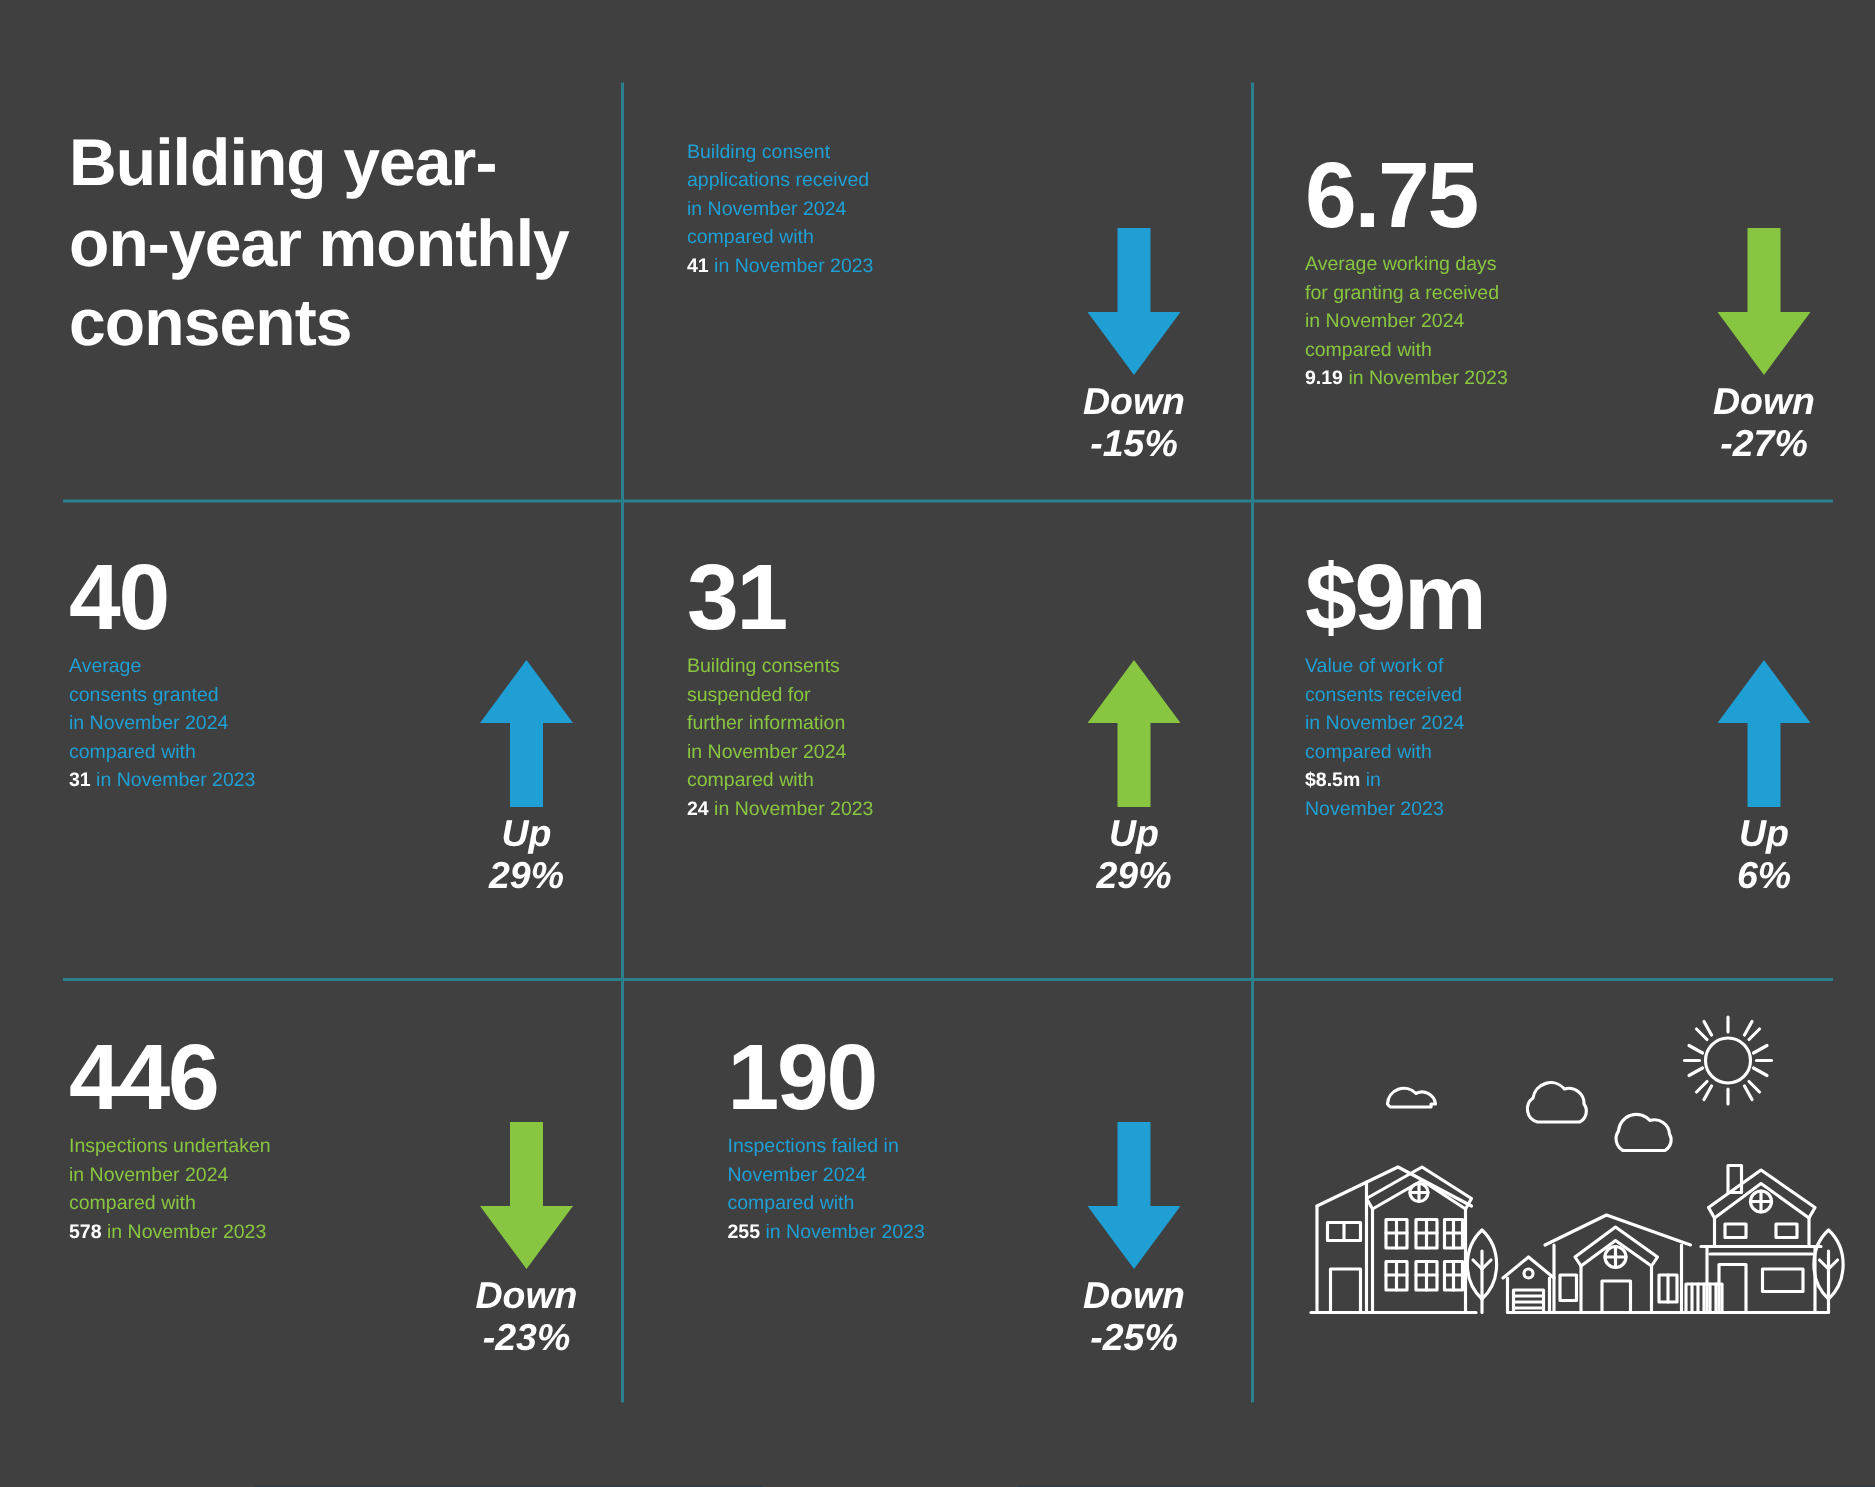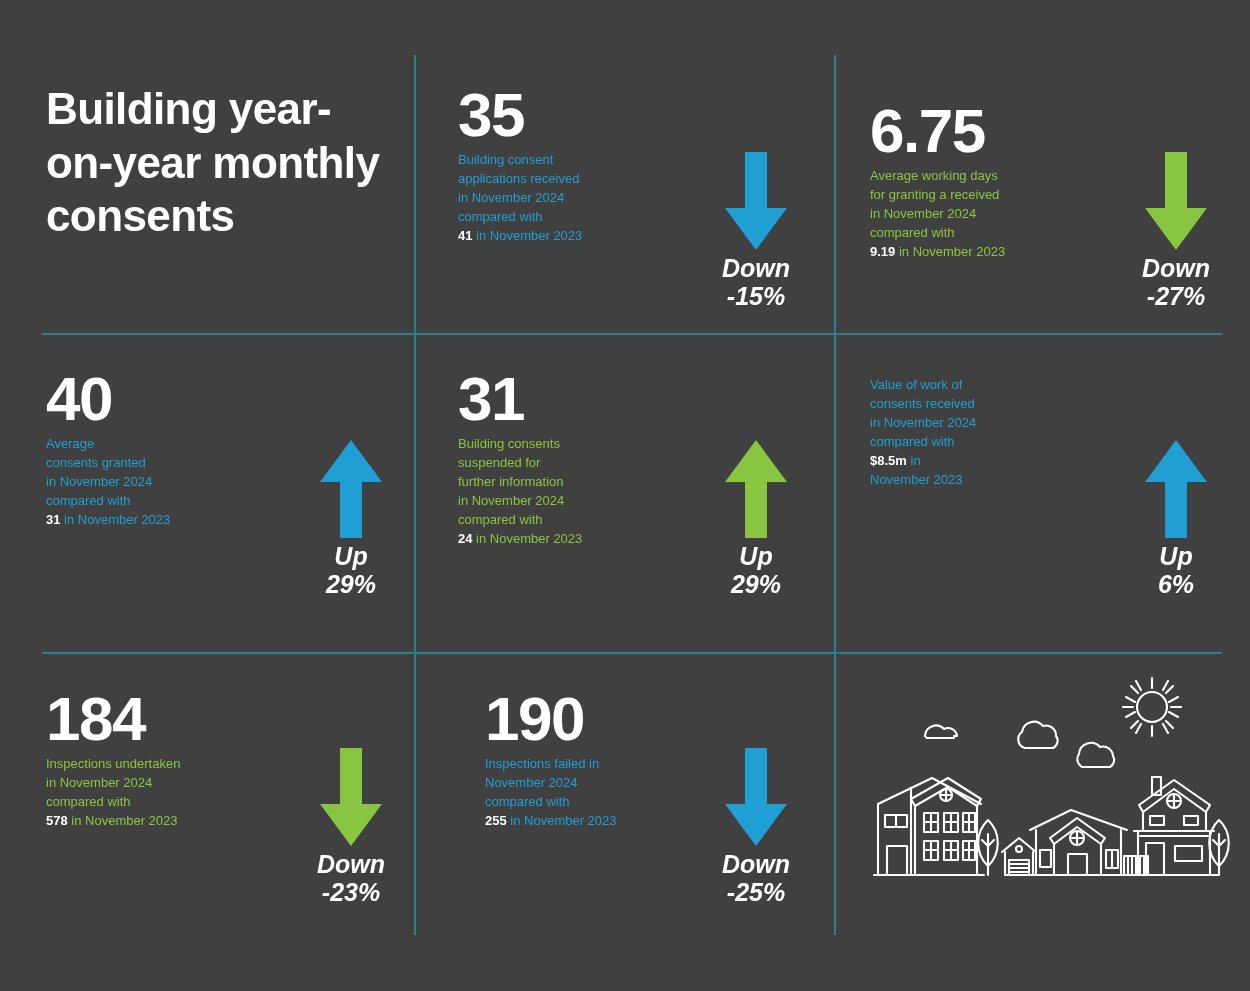--- a/index.html
+++ b/index.html
@@ -95,21 +95,20 @@
 <div class="board">
 
   <div class="rule-h r1"></div>
   <div class="rule-h r2"></div>
   <div class="rule-v c1"></div>
   <div class="rule-v c2"></div>
 
   <div class="title">Building year-on-year monthly consents</div>
 
   <div class="cell" style="left:458px; top:86px; width:250px;">
-    <span class="big">35</span>
     <span class="desc blue">
       <span>Building consent</span><br>
       <span>applications received</span><br>
       <span>in November 2024</span><br>
       <span>compared with</span><br>
       <span class="hl">41</span><span> in November 2023</span>
     </span>
   </div>
   <div class="arrowblock" style="left:696px; top:152px;">
     <svg width="62" height="98" viewBox="0 0 62 98">
@@ -168,39 +167,40 @@
   </div>
   <div class="arrowblock" style="left:696px; top:440px;">
     <svg width="62" height="98" viewBox="0 0 62 98">
       <polygon points="31,0 62,42 42,42 42,98 20,98 20,42 0,42" fill="#88c540"></polygon>
     </svg>
     <div class="dir">Up</div>
     <div class="pct">29%</div>
   </div>
 
   <div class="cell" style="left:870px; top:370px; width:250px;">
+    <span class="big">$9m</span>
     <span class="desc blue">
       <span>Value of work of</span><br>
       <span>consents received</span><br>
       <span>in November 2024</span><br>
       <span>compared with</span><br>
       <span class="hl">$8.5m</span><span> in</span><br>
       <span>November 2023</span>
     </span>
   </div>
   <div class="arrowblock" style="left:1116px; top:440px;">
     <svg width="62" height="98" viewBox="0 0 62 98">
       <polygon points="31,0 62,42 42,42 42,98 20,98 20,42 0,42" fill="#1f9fd4"></polygon>
     </svg>
     <div class="dir">Up</div>
     <div class="pct">6%</div>
   </div>
 
   <div class="cell" style="left:46px; top:690px; width:290px;">
-    <span class="big">184</span>
+    <span class="big">446</span>
     <span class="desc green">
       <span>Inspections undertaken</span><br>
       <span>in November 2024</span><br>
       <span>compared with</span><br>
       <span class="hl">578</span><span> in November 2023</span>
     </span>
   </div>
   <div class="arrowblock" style="left:291px; top:748px;">
     <svg width="62" height="98" viewBox="0 0 62 98">
       <polygon points="20,0 42,0 42,56 62,56 31,98 0,56 20,56" fill="#88c540"></polygon>

